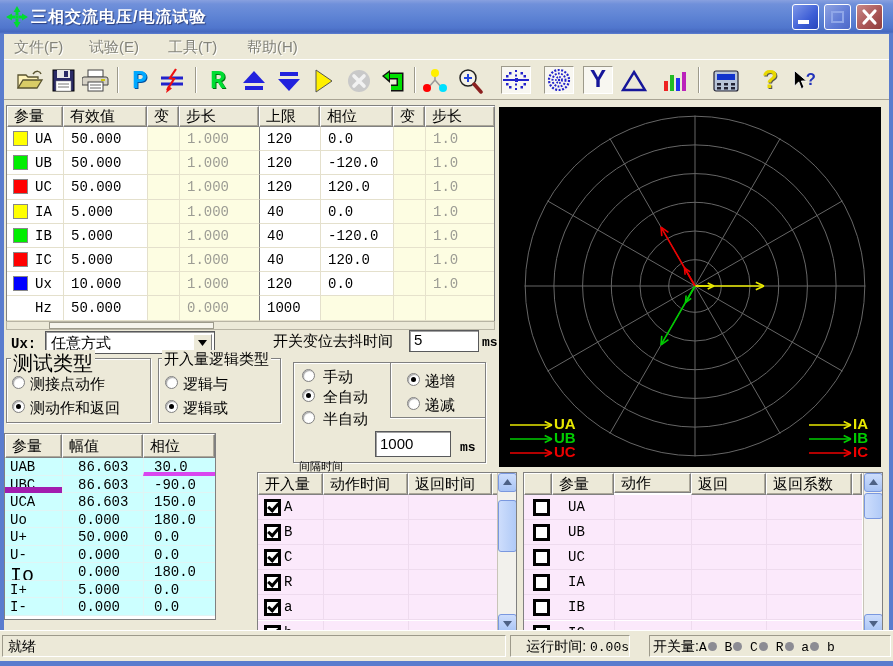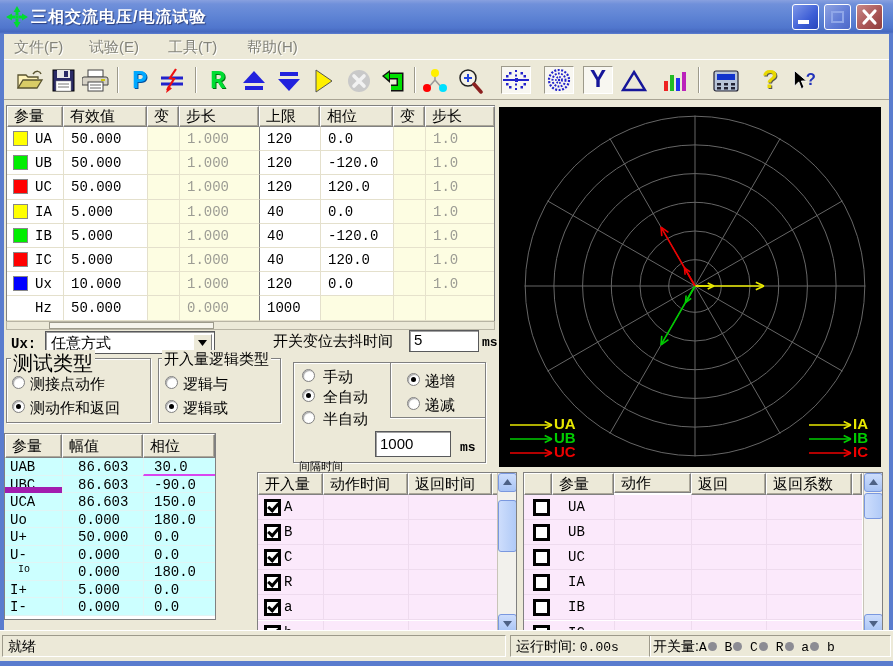--- a/index.html
+++ b/index.html
@@ -321,37 +321,37 @@
 <div class="abs" style="left:425px;top:396px;font-size:15px;">递减</div>
 <div class="abs" style="left:299px;top:459px;font-size:11px;">间隔时间</div>
 <div class="tbx" style="left:375px;top:431px;width:76px;height:26px;padding-top:3px;">1000</div>
 <div class="abs mono" style="left:460px;top:440px;font-size:13px;font-weight:bold;">ms</div>
 <div class="abs" style="left:4px;top:433px;width:212px;height:187px;border:1px solid #808080;background:#fff;">
 <div class="gridhead abs" style="left:0px;top:0;width:57px;height:24px;">参量</div>
 <div class="gridhead abs" style="left:57px;top:0;width:81px;height:24px;">幅值</div>
 <div class="gridhead abs" style="left:138px;top:0;width:72px;height:24px;">相位</div>
 <div class="cell abs mono" style="left:0;top:24.0px;width:57px;height:17.5px;background:#CCFFFF;border-bottom:1px solid #E0F4F4;padding:1px 0 0 5px;font-size:14px;">UAB</div>
 <div class="cell abs mono" style="left:57px;top:24.0px;width:81px;height:17.5px;background:#CCFFFF;border-bottom:1px solid #E0F4F4;border-left:1px solid #E0F4F4;padding:1px 0 0 15px;font-size:14px;">86.603</div>
-<div class="cell abs mono" style="left:138px;top:24.0px;width:72px;height:17.5px;background:#CCFFFF;border-bottom:2px solid #d946ef;border-left:1px solid #E0F4F4;padding:1px 0 0 10px;font-size:14px;">30.0</div>
+<div class="cell abs mono" style="left:138px;top:24.0px;width:72px;height:17.5px;background:#CCFFFF;border-bottom:4px solid #d946ef;border-left:1px solid #E0F4F4;padding:1px 0 0 10px;font-size:14px;">30.0</div>
 <div class="cell abs mono" style="left:0;top:41.5px;width:57px;height:17.5px;background:#CCFFFF;border-bottom:6px solid #a21caf;padding:1px 0 0 5px;font-size:14px;">UBC</div>
 <div class="cell abs mono" style="left:57px;top:41.5px;width:81px;height:17.5px;background:#CCFFFF;border-bottom:1px solid #E0F4F4;border-left:1px solid #E0F4F4;padding:1px 0 0 15px;font-size:14px;">86.603</div>
 <div class="cell abs mono" style="left:138px;top:41.5px;width:72px;height:17.5px;background:#CCFFFF;border-bottom:1px solid #E0F4F4;border-left:1px solid #E0F4F4;padding:1px 0 0 10px;font-size:14px;">-90.0</div>
 <div class="cell abs mono" style="left:0;top:59.0px;width:57px;height:17.5px;background:#CCFFFF;border-bottom:1px solid #E0F4F4;padding:1px 0 0 5px;font-size:14px;">UCA</div>
 <div class="cell abs mono" style="left:57px;top:59.0px;width:81px;height:17.5px;background:#CCFFFF;border-bottom:1px solid #E0F4F4;border-left:1px solid #E0F4F4;padding:1px 0 0 15px;font-size:14px;">86.603</div>
 <div class="cell abs mono" style="left:138px;top:59.0px;width:72px;height:17.5px;background:#CCFFFF;border-bottom:1px solid #E0F4F4;border-left:1px solid #E0F4F4;padding:1px 0 0 10px;font-size:14px;">150.0</div>
 <div class="cell abs mono" style="left:0;top:76.5px;width:57px;height:17.5px;background:#CCFFFF;border-bottom:1px solid #E0F4F4;padding:1px 0 0 5px;font-size:14px;">Uo</div>
 <div class="cell abs mono" style="left:57px;top:76.5px;width:81px;height:17.5px;background:#CCFFFF;border-bottom:1px solid #E0F4F4;border-left:1px solid #E0F4F4;padding:1px 0 0 15px;font-size:14px;">0.000</div>
 <div class="cell abs mono" style="left:138px;top:76.5px;width:72px;height:17.5px;background:#CCFFFF;border-bottom:1px solid #E0F4F4;border-left:1px solid #E0F4F4;padding:1px 0 0 10px;font-size:14px;">180.0</div>
 <div class="cell abs mono" style="left:0;top:94.0px;width:57px;height:17.5px;background:#CCFFFF;border-bottom:1px solid #E0F4F4;padding:1px 0 0 5px;font-size:14px;">U+</div>
 <div class="cell abs mono" style="left:57px;top:94.0px;width:81px;height:17.5px;background:#CCFFFF;border-bottom:1px solid #E0F4F4;border-left:1px solid #E0F4F4;padding:1px 0 0 15px;font-size:14px;">50.000</div>
 <div class="cell abs mono" style="left:138px;top:94.0px;width:72px;height:17.5px;background:#CCFFFF;border-bottom:1px solid #E0F4F4;border-left:1px solid #E0F4F4;padding:1px 0 0 10px;font-size:14px;">0.0</div>
 <div class="cell abs mono" style="left:0;top:111.5px;width:57px;height:17.5px;background:#CCFFFF;border-bottom:1px solid #E0F4F4;padding:1px 0 0 5px;font-size:14px;">U-</div>
 <div class="cell abs mono" style="left:57px;top:111.5px;width:81px;height:17.5px;background:#CCFFFF;border-bottom:1px solid #E0F4F4;border-left:1px solid #E0F4F4;padding:1px 0 0 15px;font-size:14px;">0.000</div>
 <div class="cell abs mono" style="left:138px;top:111.5px;width:72px;height:17.5px;background:#CCFFFF;border-bottom:1px solid #E0F4F4;border-left:1px solid #E0F4F4;padding:1px 0 0 10px;font-size:14px;">0.0</div>
-<div class="cell abs mono" style="left:0;top:129.0px;width:57px;height:17.5px;background:#CCFFFF;border-bottom:1px solid #E0F4F4;padding:1px 0 0 13px;font-size:10px;">Io</div>
+<div class="cell abs mono" style="left:0;top:129.0px;width:57px;height:17.5px;background:#CCFFFF;border-bottom:1px solid #E0F4F4;padding:1px 0 0 5px;font-size:20px;">Io</div>
 <div class="cell abs mono" style="left:57px;top:129.0px;width:81px;height:17.5px;background:#CCFFFF;border-bottom:1px solid #E0F4F4;border-left:1px solid #E0F4F4;padding:1px 0 0 15px;font-size:14px;">0.000</div>
 <div class="cell abs mono" style="left:138px;top:129.0px;width:72px;height:17.5px;background:#CCFFFF;border-bottom:1px solid #E0F4F4;border-left:1px solid #E0F4F4;padding:1px 0 0 10px;font-size:14px;">180.0</div>
 <div class="cell abs mono" style="left:0;top:146.5px;width:57px;height:17.5px;background:#CCFFFF;border-bottom:1px solid #E0F4F4;padding:1px 0 0 5px;font-size:14px;">I+</div>
 <div class="cell abs mono" style="left:57px;top:146.5px;width:81px;height:17.5px;background:#CCFFFF;border-bottom:1px solid #E0F4F4;border-left:1px solid #E0F4F4;padding:1px 0 0 15px;font-size:14px;">5.000</div>
 <div class="cell abs mono" style="left:138px;top:146.5px;width:72px;height:17.5px;background:#CCFFFF;border-bottom:1px solid #E0F4F4;border-left:1px solid #E0F4F4;padding:1px 0 0 10px;font-size:14px;">0.0</div>
 <div class="cell abs mono" style="left:0;top:164.0px;width:57px;height:17.5px;background:#CCFFFF;border-bottom:1px solid #E0F4F4;padding:1px 0 0 5px;font-size:14px;">I-</div>
 <div class="cell abs mono" style="left:57px;top:164.0px;width:81px;height:17.5px;background:#CCFFFF;border-bottom:1px solid #E0F4F4;border-left:1px solid #E0F4F4;padding:1px 0 0 15px;font-size:14px;">0.000</div>
 <div class="cell abs mono" style="left:138px;top:164.0px;width:72px;height:17.5px;background:#CCFFFF;border-bottom:1px solid #E0F4F4;border-left:1px solid #E0F4F4;padding:1px 0 0 10px;font-size:14px;">0.0</div>
 </div>
 <div class="abs" style="left:257px;top:472px;width:260px;height:162px;border:1px solid #808080;background:#fff;overflow:hidden;">
@@ -516,14 +516,14 @@
     <line x1="352.0" y1="332.0" x2="344.7" y2="328.6" stroke="#00CC00" stroke-width="1.6"></line>
     <line x1="352.0" y1="332.0" x2="344.7" y2="335.4" stroke="#00CC00" stroke-width="1.6"></line>
     <text x="354" y="336" font-size="15" font-weight="bold" fill="#00CC00" font-family="Liberation Sans">IB</text>
     <line x1="310.0" y1="346.0" x2="352.0" y2="346.0" stroke="#EE0000" stroke-width="1.6"></line>
     <line x1="352.0" y1="346.0" x2="344.7" y2="342.6" stroke="#EE0000" stroke-width="1.6"></line>
     <line x1="352.0" y1="346.0" x2="344.7" y2="349.4" stroke="#EE0000" stroke-width="1.6"></line>
     <text x="354" y="350" font-size="15" font-weight="bold" fill="#EE0000" font-family="Liberation Sans">IC</text>
   </svg>
 <div class="abs" id="statusbar" style="left:0;top:630px;width:893px;height:31px;background:#ECE9D8;border-top:1px solid #fff;"></div>
 <div class="abs" style="left:2px;top:635px;width:504px;height:22px;border:1px solid;border-color:#9D9A8B #fff #fff #9D9A8B;padding:2px 0 0 5px;font-size:14px;">就绪</div>
-<div class="abs" style="left:510px;top:635px;width:141px;height:22px;border:1px solid;border-color:#9D9A8B #fff #fff #9D9A8B;padding:2px 0 0 5px;font-size:14px;">运行时间: <span class="mono" style="font-size:13px;">0.00s</span></div>
+<div class="abs" style="left:510px;top:635px;width:120px;height:22px;border:1px solid;border-color:#9D9A8B #fff #fff #9D9A8B;padding:2px 0 0 5px;font-size:14px;text-align:right;">运行时间: <span class="mono" style="font-size:13px;">0.00s</span></div>
 <div class="abs" style="left:649px;top:635px;width:242px;height:22px;border:1px solid;border-color:#9D9A8B #fff #fff #9D9A8B;padding:2px 0 0 3px;font-size:14px;white-space:nowrap;">开关量:<span class="mono" style="font-size:13px;">A<span class="dot"></span> B<span class="dot"></span> C<span class="dot"></span> R<span class="dot"></span> a<span class="dot"></span> b</span></div>
 
 </body></html>

